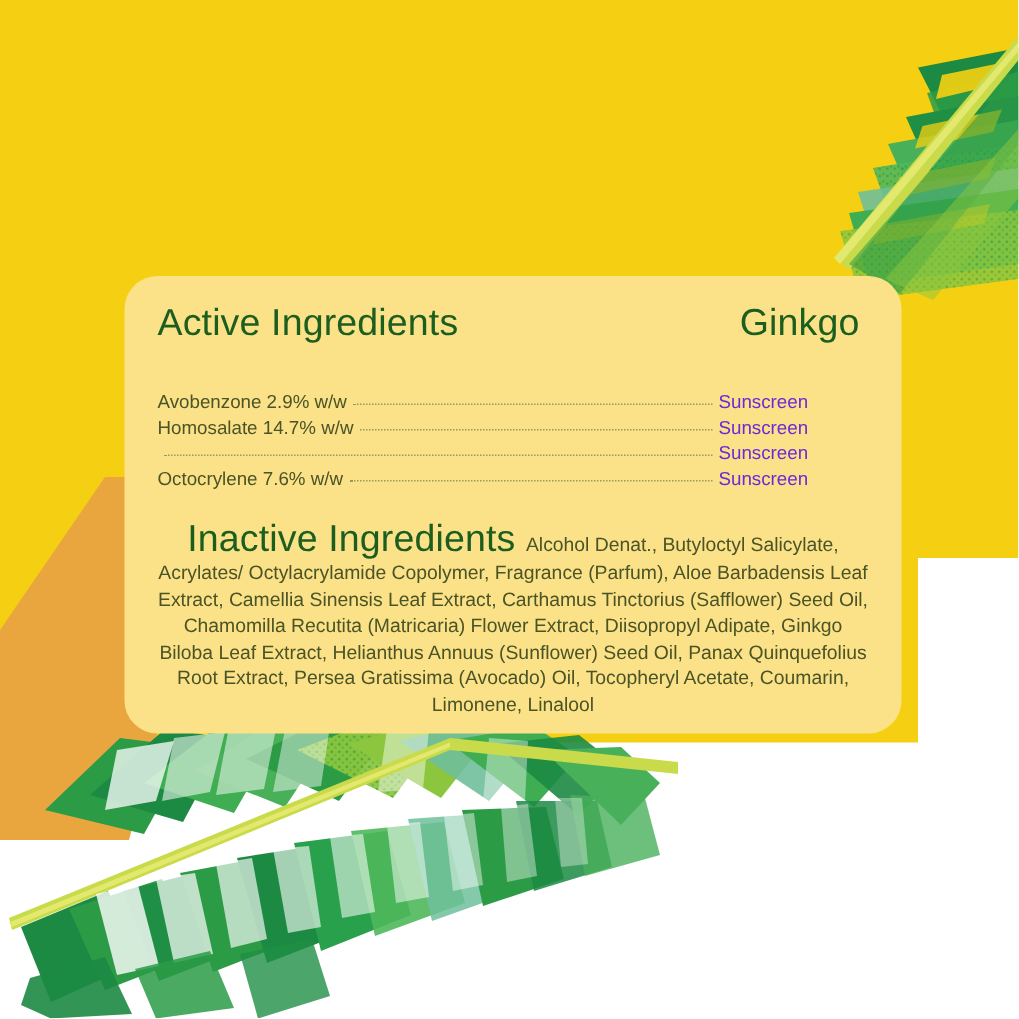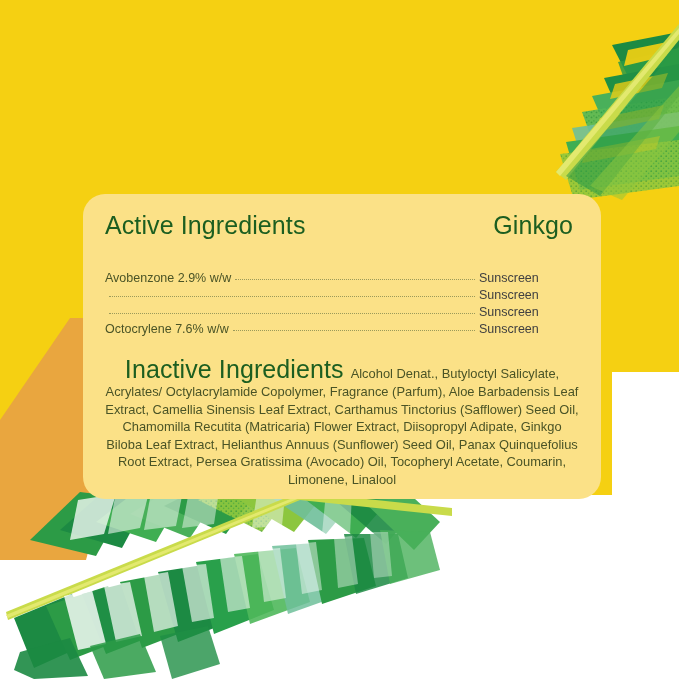--- a/index.html
+++ b/index.html
@@ -21,21 +21,21 @@
     position: absolute;
     inset: 0;
     width: 679px;
     height: 679px;
   }
 
   
   .card {
     position: absolute;
     left: 83px;
-    top: 194px;
+    top: 184px;
     width: 518px;
     height: 305px;
     background: #FBE187;
     border-radius: 22px;
     box-sizing: border-box;
     padding: 18px 22px 0 22px;
   }
 
   .head-row {
     display: flex;
@@ -69,21 +69,21 @@
     flex: 1 1 auto;
     overflow: hidden;
     margin: 0 4px;
     position: relative;
     top: -2px;
     border-bottom: 1.4px dotted #9B9A5A;
   }
   .ing-purpose {
     flex: 0 0 100px;
     text-align: left;
-    color: #404040;
+    color: #6d28d9;
   }
 
   .inactive-block {
     margin-top: 18px;
     font-size: 12.9px;
     line-height: 17.6px;
     color: #4A5426;
     text-align: center;
   }
   .h-inactive {
@@ -212,20 +212,21 @@
 
     <div class="active-table">
 
       <div class="ing-row">
         <span class="ing-name">Avobenzone 2.9% w/w</span>
         <span class="ing-dots"></span>
         <span class="ing-purpose">Sunscreen</span>
       </div>
 
       <div class="ing-row">
+        <span class="ing-name">Homosalate 14.7% w/w</span>
         <span class="ing-dots"></span>
         <span class="ing-purpose">Sunscreen</span>
       </div>
 
       <div class="ing-row">
         <span class="ing-dots"></span>
         <span class="ing-purpose">Sunscreen</span>
       </div>
 
       <div class="ing-row">

